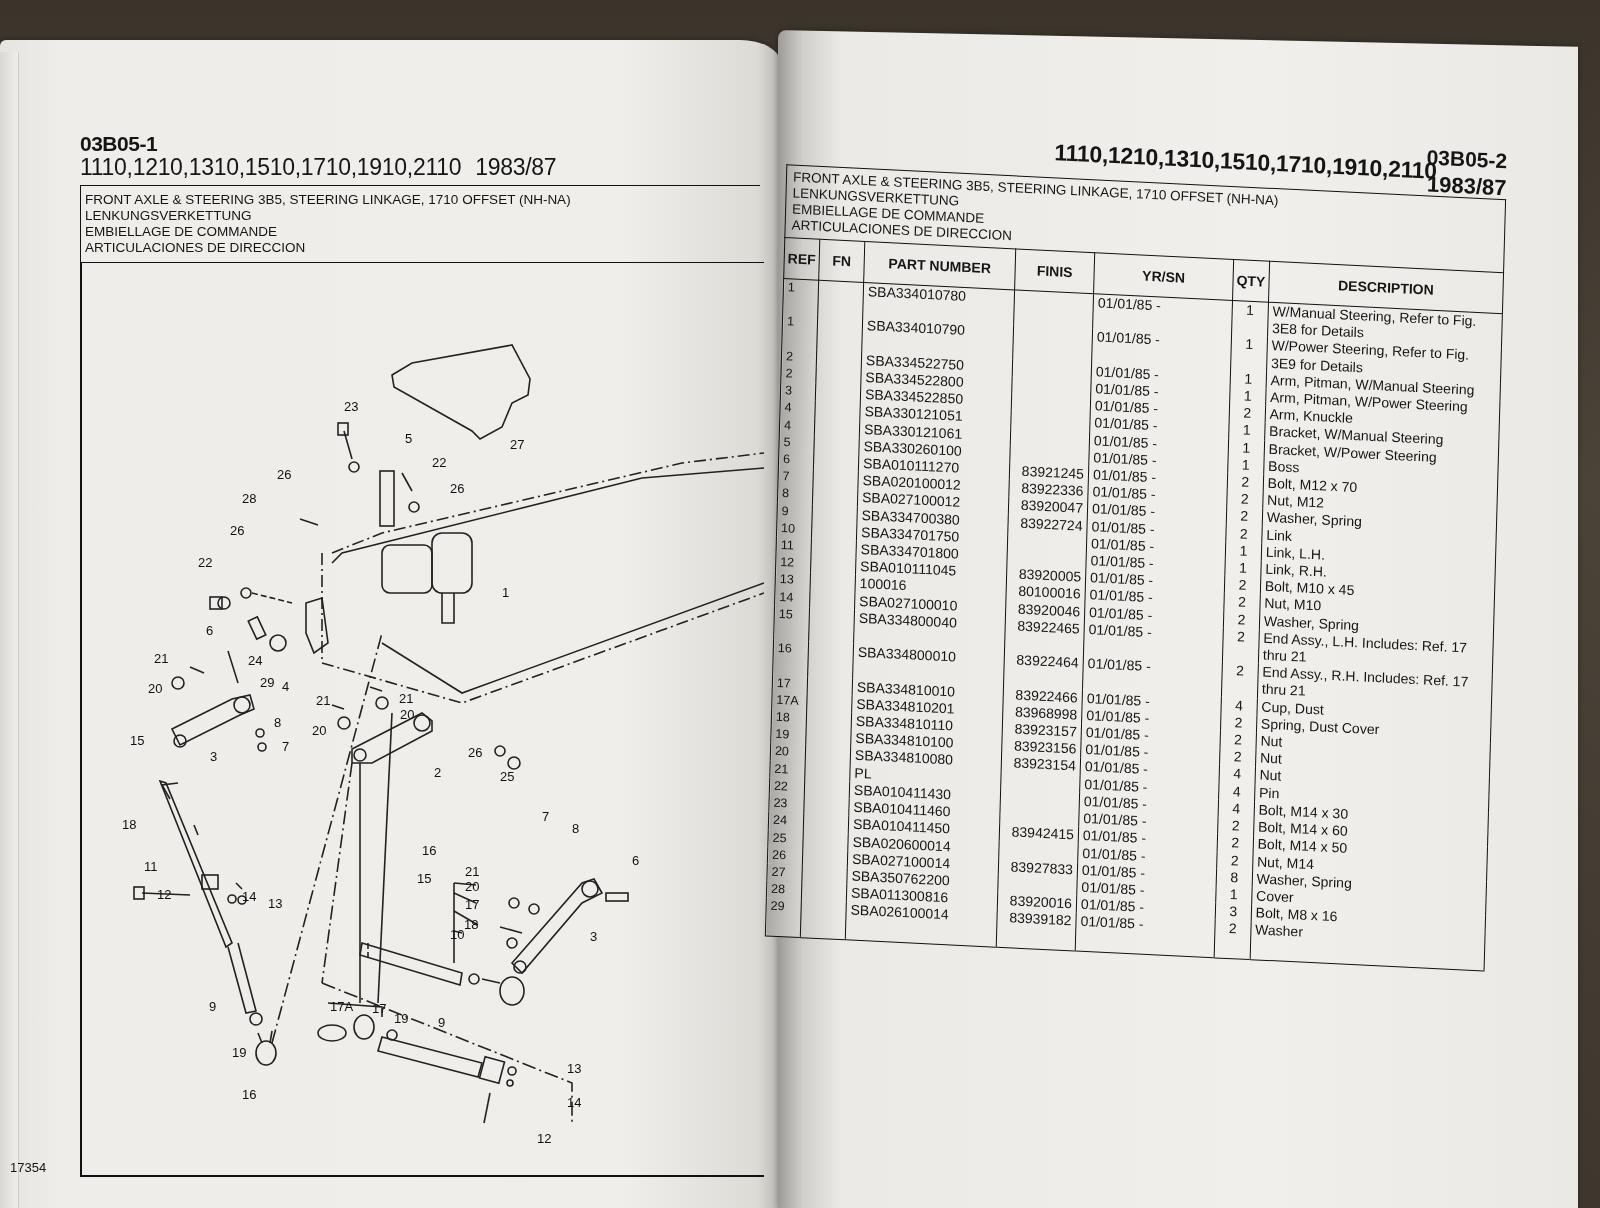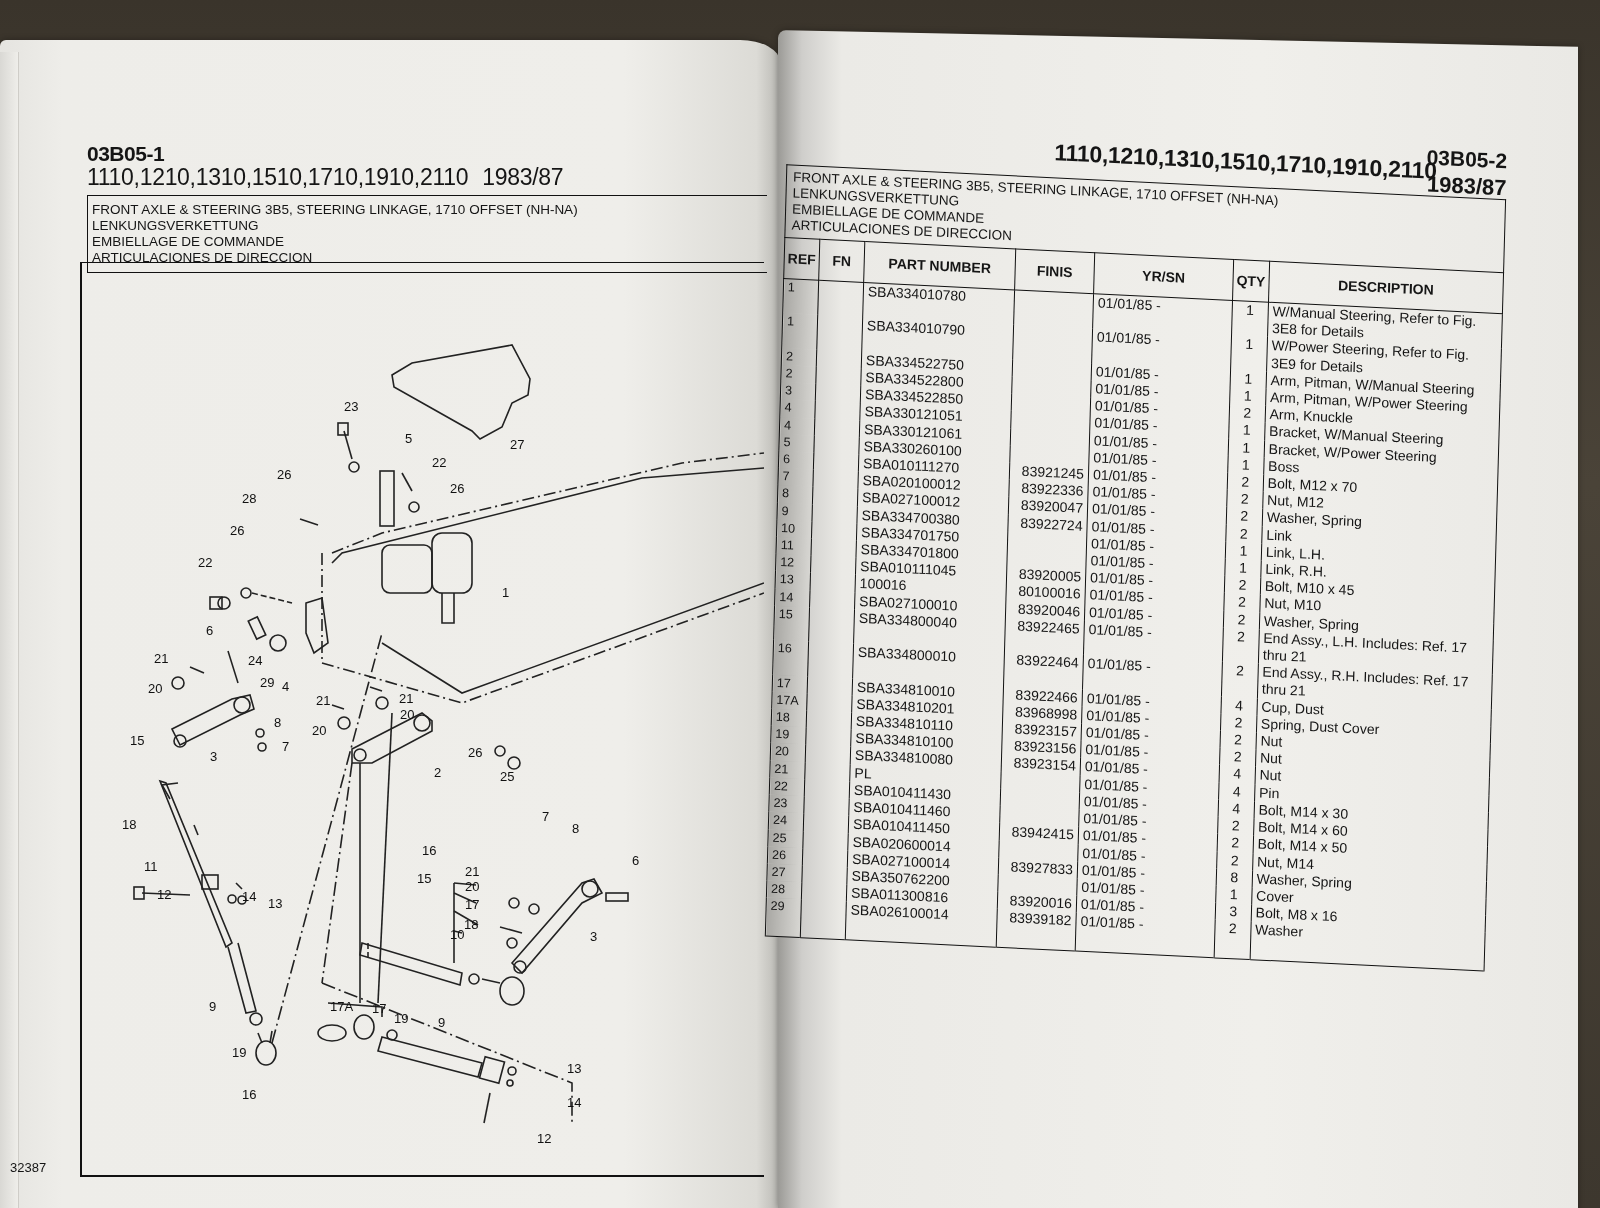--- a/index.html
+++ b/index.html
@@ -20,21 +20,21 @@
   .page-left-edge {
     position:absolute; left:0; top:52px; width:18px; height:1156px;
     background:linear-gradient(90deg,#d9d8d4,#efeeea); border-right:1px solid #cfcdc8;
   }
   .page-right {
     left:778px; top:30px; width:800px; height:1178px;
     background: linear-gradient(90deg,#9b9a96 0%,#cfcecb 3%,#ebeae6 8%,#f0efeb 60%,#eae9e5 100%);
     transform: skewY(1.2deg); transform-origin: left top;
     border-top-left-radius:8px;
   }
-  .left-content { position:absolute; left:80px; top:142px; width:680px;margin-left:7px; }
+  .left-content { position:absolute; left:80px; top:132px; width:680px; }
   .pg-code { font-size:21px; font-weight:bold; letter-spacing:-0.5px; }
   .pg-models { font-size:23px; font-weight:normal; letter-spacing:-0.3px; margin-top:-2px; white-space:nowrap; }
   .pg-models .yr { margin-left:14px; }
   .title-box {
     border:1.5px solid #111; border-right:none; margin-top:4px; padding:6px 6px 6px 4px;
     font-size:13.5px; line-height:16px; text-transform:uppercase;
   }
   .diagram-box {
     position:absolute; left:80px; top:262px; width:682px; height:912px;
     border-left:2px solid #111; border-top:1.5px solid #111; border-bottom:2px solid #111;
@@ -236,21 +236,21 @@
         <text x="356" y="764">9</text>
         <text x="150" y="794">19</text>
         <text x="485" y="810">13</text>
         <text x="160" y="836">16</text>
         <text x="485" y="844">14</text>
         <text x="455" y="880">12</text>
       </g>
   </svg>
 </div>
 
-<div class="fig-number">32387</div>
+<div class="fig-number">17354</div>
 
 <div class="page page-right">
   <div class="right-content">
     <div class="rhead">
       <span class="models">1110,1210,1310,1510,1710,1910,2110</span>
       <span class="code">03B05-2</span>
       <span class="yr">1983/87</span>
     </div>
     <div class="r-title">
       <div>FRONT AXLE &amp; STEERING 3B5, STEERING LINKAGE, 1710 OFFSET (NH-NA)</div>

